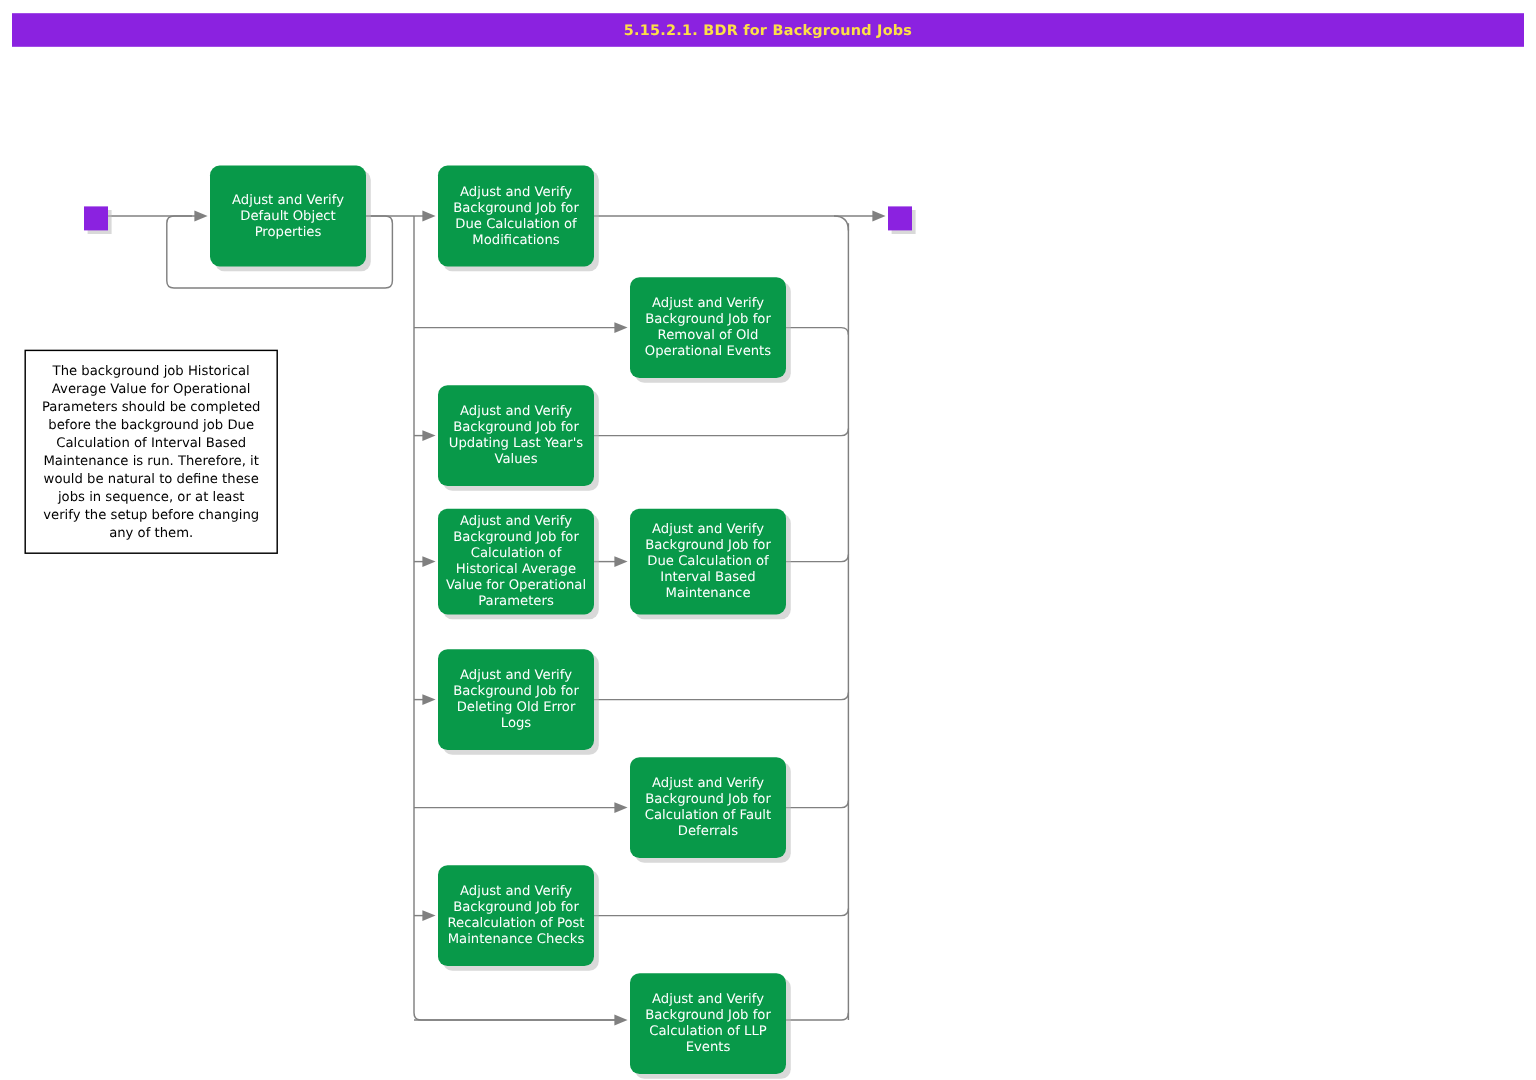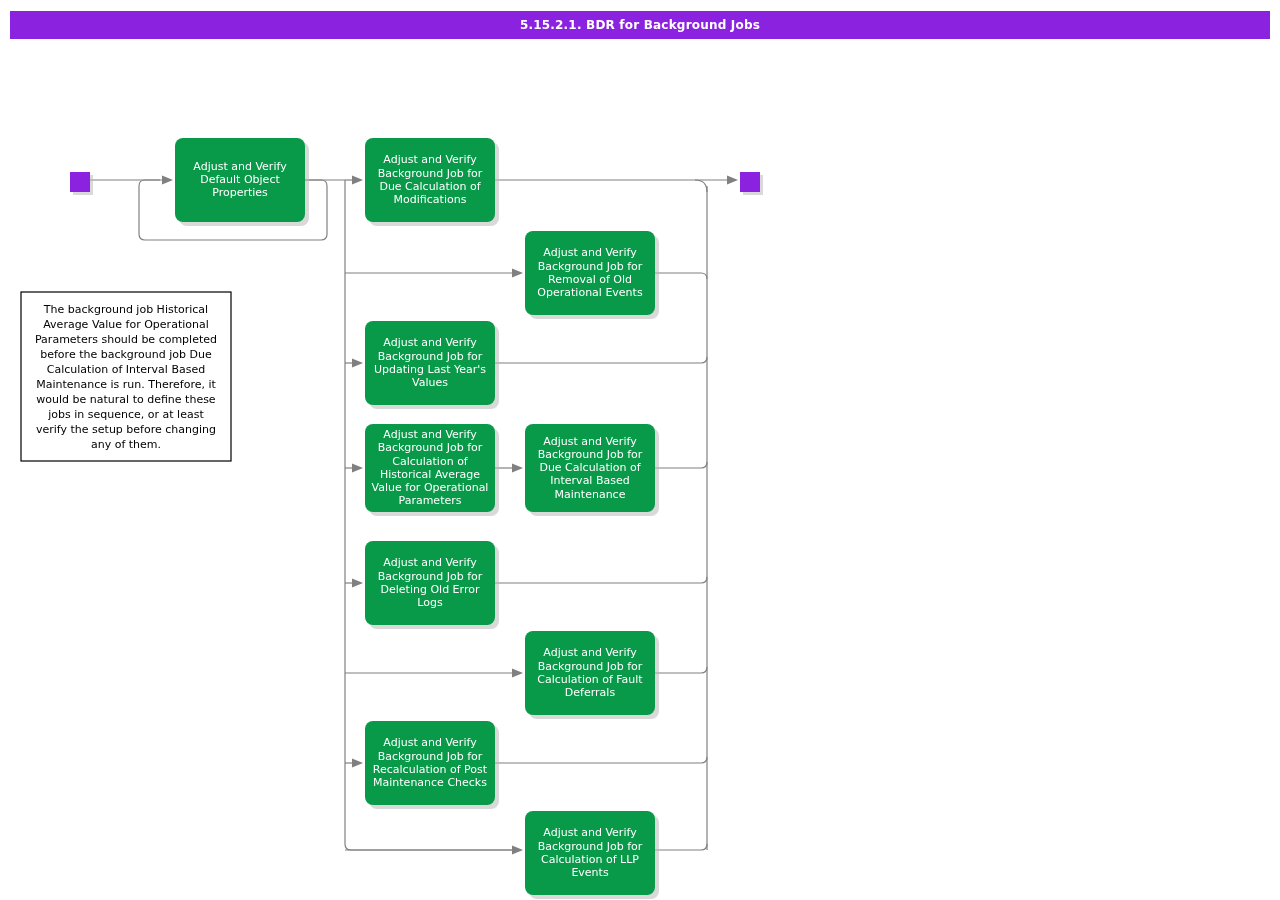--- a/index.html
+++ b/index.html
@@ -20,21 +20,21 @@
     left: 10px;
     top: 11px;
     width: 1260px;
     height: 28px;
     background: #8B22E0;
     display: flex;
     align-items: center;
     justify-content: center;
   }
   #title-bar .title-text {
-    color: #ffffff;
+    color: #fde047;
     font-family: "DejaVu Sans", sans-serif;
     font-size: 12px;
     font-weight: bold;
     letter-spacing: 0.2px;
   }
   #canvas {
     position: absolute;
     left: 0;
     top: 0;
     width: 1280px;

